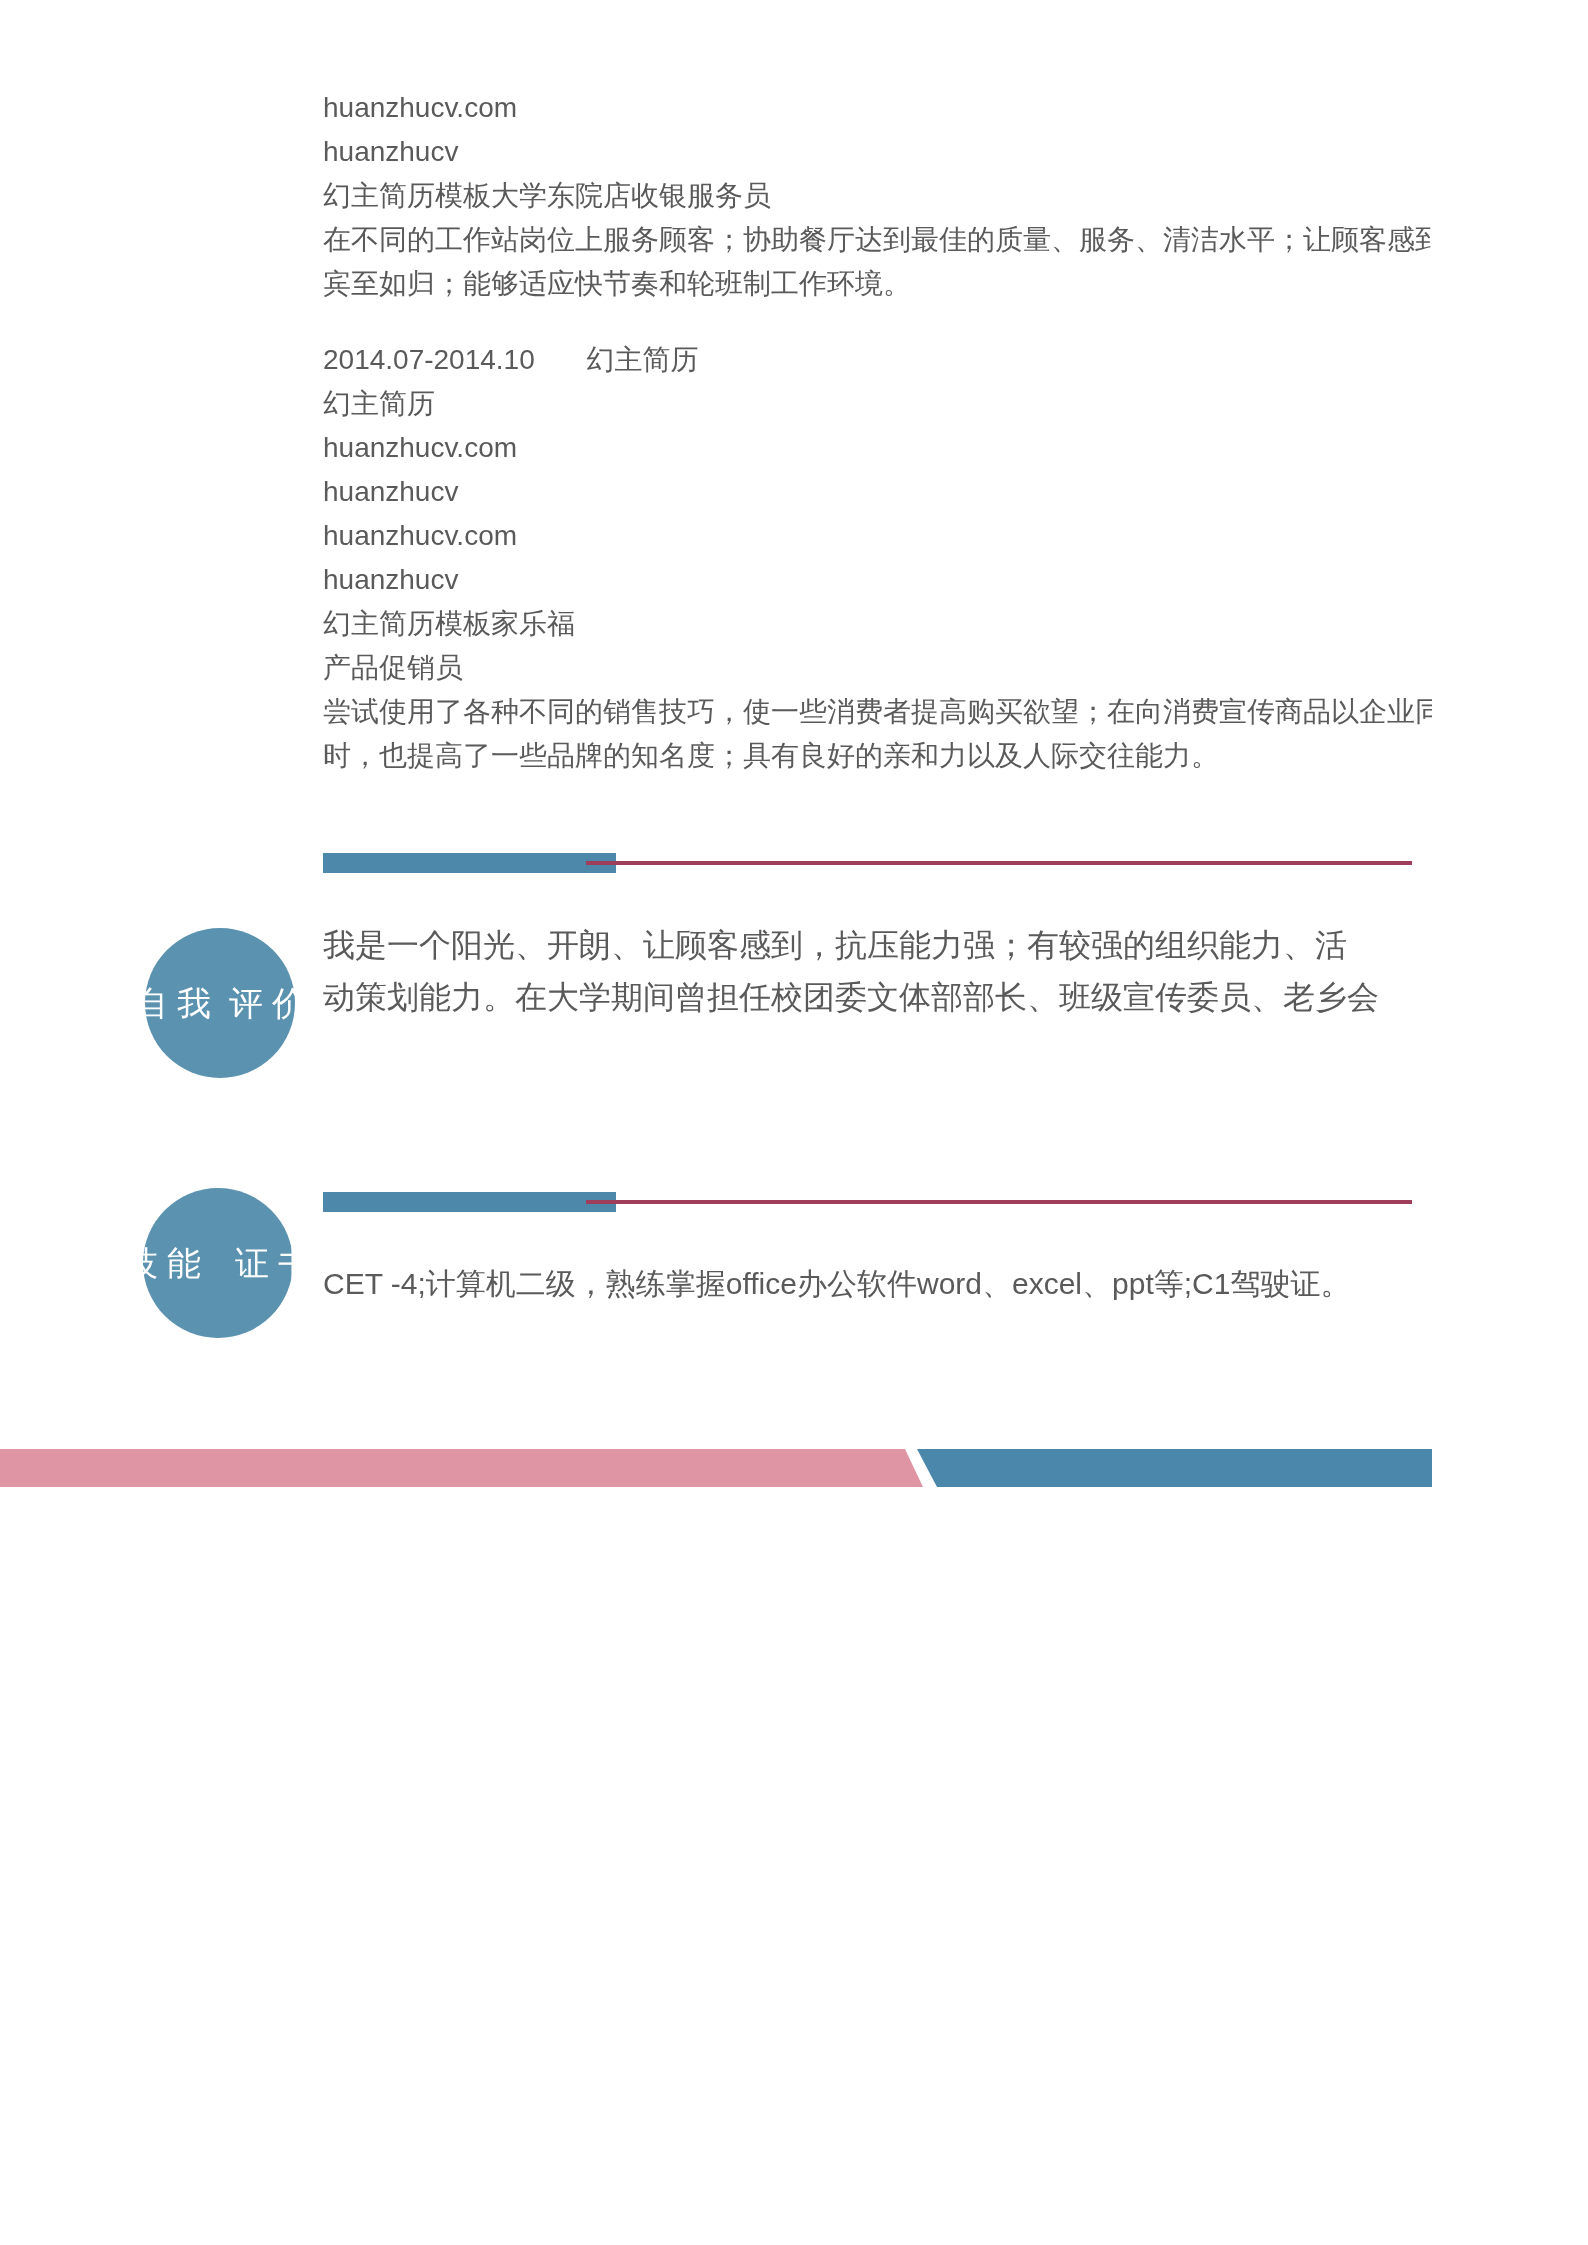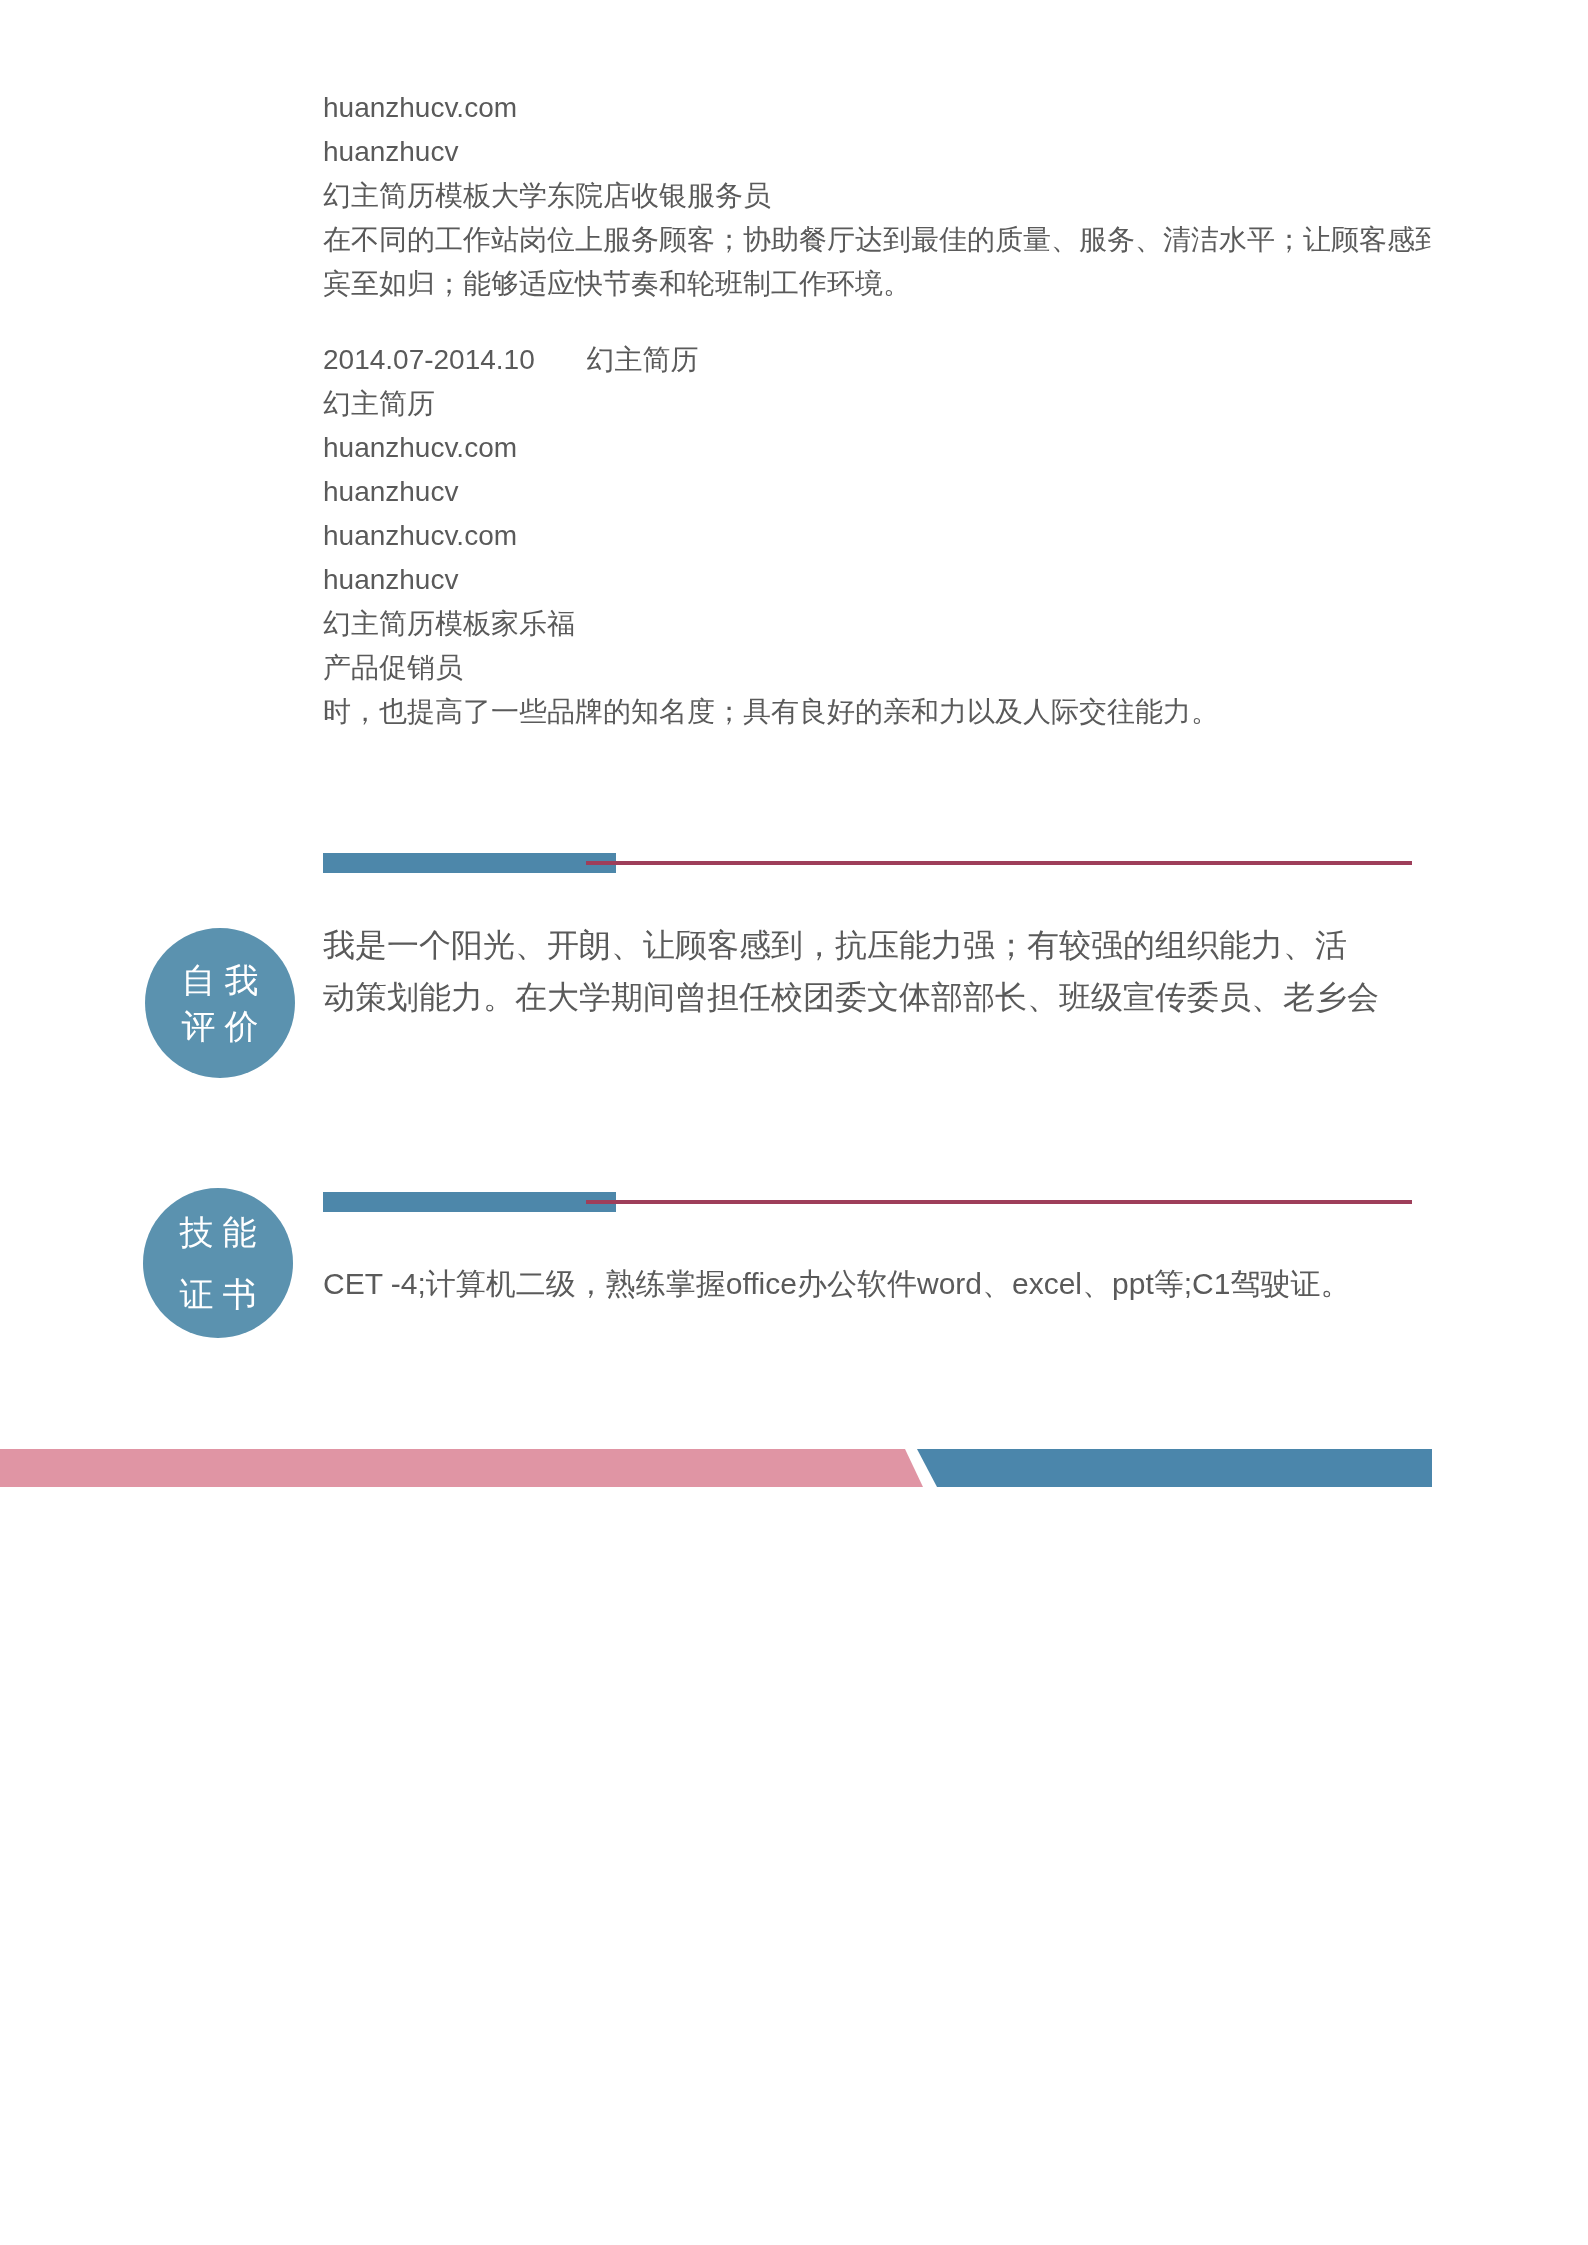--- a/index.html
+++ b/index.html
@@ -59,21 +59,21 @@
   .divider-rule.d2 { top: 1200px; }
 
   
   .badge-circle {
     position: absolute;
     width: 150px;
     height: 150px;
     border-radius: 50%;
     background: #5b92af;
     display: flex;
-    flex-direction: column;
+    flex-direction: row;
     align-items: center;
     justify-content: center;
     color: #ffffff;
     font-size: 34px;
     line-height: 46px;
   }
   .badge-circle .badge-line {
     letter-spacing: 9px;
     padding-left: 9px;
     white-space: nowrap;
@@ -138,20 +138,21 @@
       <span>2014.07-2014.10</span>
       <span class="org-gap">幻主简历</span>
     </div>
     <div class="textline">幻主简历</div>
     <div class="textline">huanzhucv.com</div>
     <div class="textline">huanzhucv</div>
     <div class="textline">huanzhucv.com</div>
     <div class="textline">huanzhucv</div>
     <div class="textline">幻主简历模板家乐福</div>
     <div class="textline">产品促销员</div>
+    <div class="textline">尝试使用了各种不同的销售技巧，使一些消费者提高购买欲望；在向消费宣传商品以企业同</div>
     <div class="textline">时，也提高了一些品牌的知名度；具有良好的亲和力以及人际交往能力。</div>
   </div>
 
   <div class="divider-bar d1"></div>
   <div class="divider-rule d1"></div>
 
   <div class="badge-circle badge-selfeval">
     <div class="badge-line">自我</div>
     <div class="badge-line">评价</div>
   </div>

